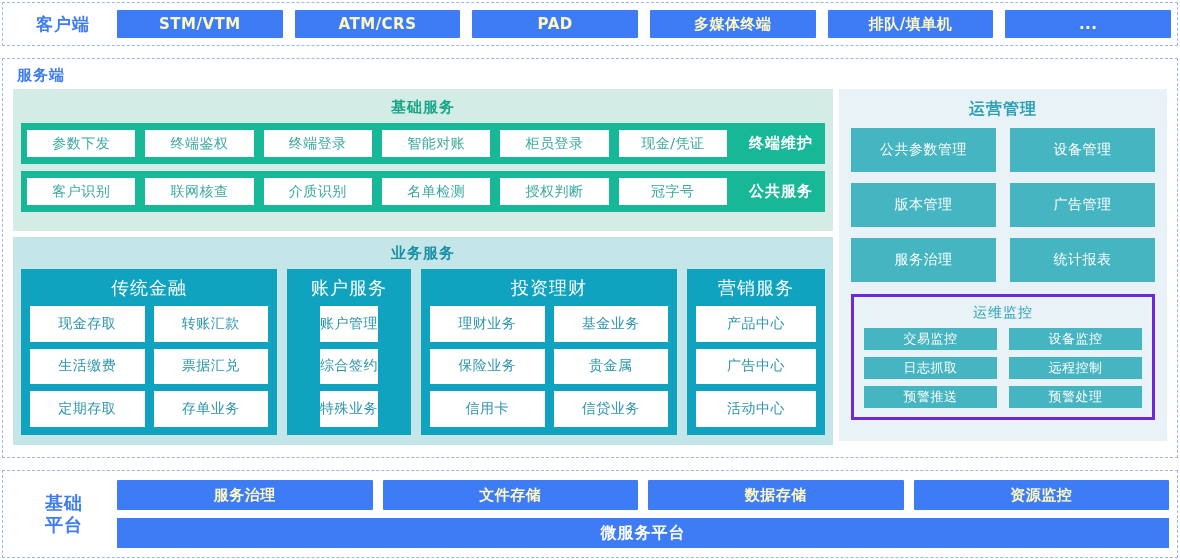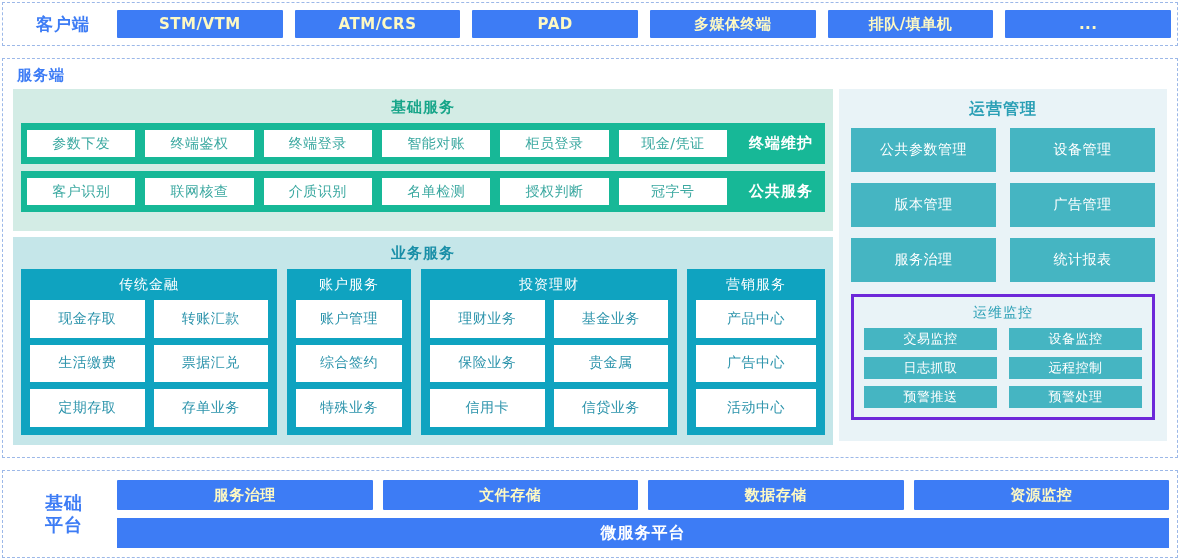--- a/index.html
+++ b/index.html
@@ -87,33 +87,33 @@
   .sec-title-cyan {
     text-align: center; color: #1a8fa8; font-weight: bold;
     font-size: 15px; padding: 3px 0 6px 0; letter-spacing: 1px;
   }
   .biz-cols { display: flex; gap: 10px; height: 166px; }
   .biz-card {
     background: #0fa3c0; padding: 5px 9px 8px 9px;
     display: flex; flex-direction: column;
   }
   .biz-card-title {
-    text-align: center; color: #ffffff; font-size: 14px;
+    text-align: center; color: #ffffff; font-size: 18px;
     padding: 2px 0 6px 0; letter-spacing: 1px;
   }
   .biz-grid { display: grid; gap: 7px 9px; flex: 1; }
   .biz-grid.two { grid-template-columns: 1fr 1fr; }
   .biz-grid.one { grid-template-columns: 1fr; }
   .biz-chip {
     background: #ffffff; color: #2b93ab;
     display: flex; align-items: center; justify-content: center;
     font-size: 14px; letter-spacing: .5px;
   }
   .card-trad { flex: 0 0 256px; }
-  .card-acct { flex: 0 0 124px; }
+  .card-acct { flex: 0 0 124px; align-items: center; }
   .card-inv  { flex: 0 0 256px; }
   .card-mkt  { flex: 1 1 auto; }
 
   
   .right-col { flex: 1 1 auto; background: #e9f3f7; padding: 8px 12px 10px 12px; display: flex; flex-direction: column; }
   .ops-title {
     text-align: center; color: #2a9fb5; font-weight: bold;
     font-size: 16px; padding: 2px 0 8px 0; letter-spacing: 1px;
   }
   .ops-grid { display: grid; grid-template-columns: 1fr 1fr; gap: 11px 14px; }

